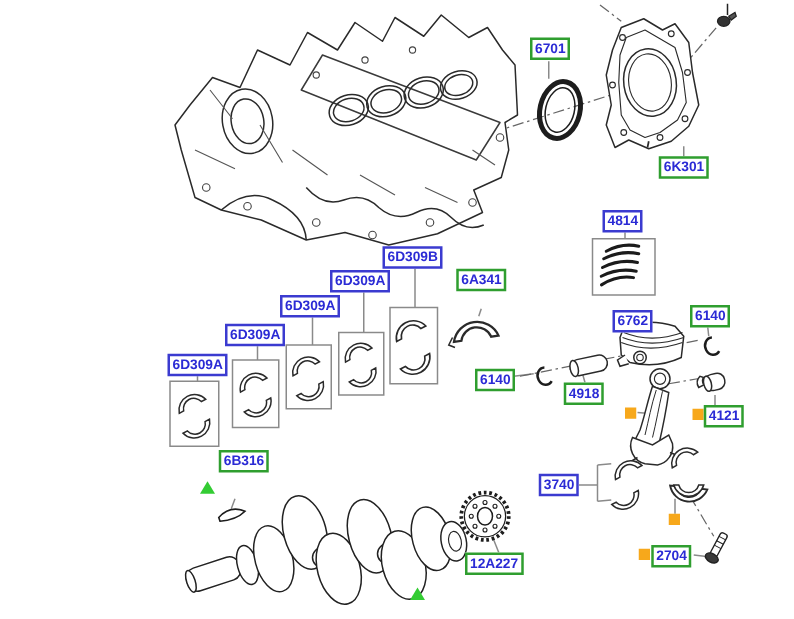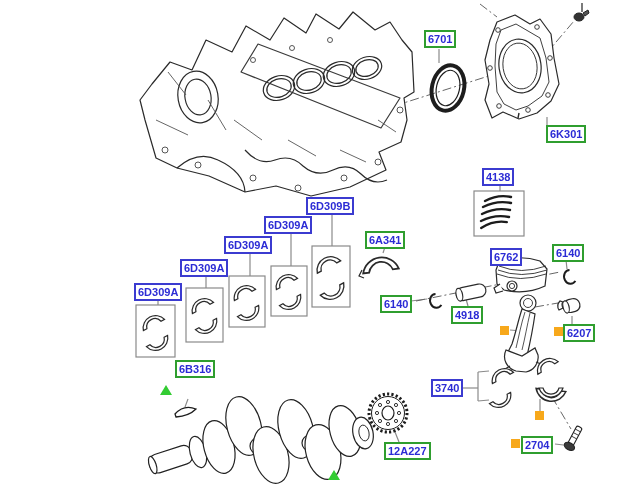--- a/index.html
+++ b/index.html
@@ -263,37 +263,37 @@
         <circle cx="340" cy="424" r="1.6"></circle>
           <circle cx="332" cy="421" r="1.6"></circle>
         <circle cx="329" cy="413" r="1.6"></circle>
           <circle cx="332" cy="405" r="1.6"></circle>
       </g>
       <ellipse cx="340" cy="413" rx="6" ry="7" stroke-width="1.2"></ellipse>
     </g>
   </svg>
 
   <div class="callout" style="left:376px;top:30px" data-variant="green">6701</div>
-  <div class="callout" style="left:498px;top:125px" data-variant="green">6K301</div>
-  <div class="callout" style="left:434px;top:168px" data-variant="blue">4138</div>
+  <div class="callout" style="left:479px;top:125px" data-variant="green">6K301</div>
+  <div class="callout" style="left:434px;top:168px" data-variant="blue">4814</div>
   <div class="callout" style="left:258px;top:197px" data-variant="blue">6D309B</div>
   <div class="callout" style="left:216px;top:216px" data-variant="blue">6D309A</div>
   <div class="callout" style="left:176px;top:236px" data-variant="blue">6D309A</div>
   <div class="callout" style="left:132px;top:259px" data-variant="blue">6D309A</div>
   <div class="callout" style="left:86px;top:283px" data-variant="blue">6D309A</div>
-  <div class="callout" style="left:317px;top:231px" data-variant="green">6A341</div>
+  <div class="callout" style="left:317px;top:215px" data-variant="green">6A341</div>
   <div class="callout" style="left:504px;top:244px" data-variant="green">6140</div>
   <div class="callout" style="left:442px;top:248px" data-variant="blue">6762</div>
   <div class="callout" style="left:332px;top:295px" data-variant="green">6140</div>
   <div class="callout" style="left:403px;top:306px" data-variant="green">4918</div>
-  <div class="callout" style="left:515px;top:324px" data-variant="green">6207</div>
+  <div class="callout" style="left:515px;top:324px" data-variant="green">4121</div>
   <div class="callout" style="left:383px;top:379px" data-variant="blue">3740</div>
   <div class="callout" style="left:473px;top:436px" data-variant="green">2704</div>
   <div class="callout" style="left:127px;top:360px" data-variant="green">6B316</div>
-  <div class="callout" style="left:336px;top:442px" data-variant="green">12A227</div>
+  <div class="callout" style="left:324px;top:442px" data-variant="green">12A227</div>
 
   <div class="marker-square" style="left:452px;top:326px"></div>
   <div class="marker-square" style="left:506px;top:327px"></div>
   <div class="marker-square" style="left:487px;top:411px"></div>
   <div class="marker-square" style="left:463px;top:439px"></div>
   <div class="marker-triangle" style="left:112px;top:385px"></div>
   <div class="marker-triangle" style="left:280px;top:470px"></div>
 
 </div>
 

